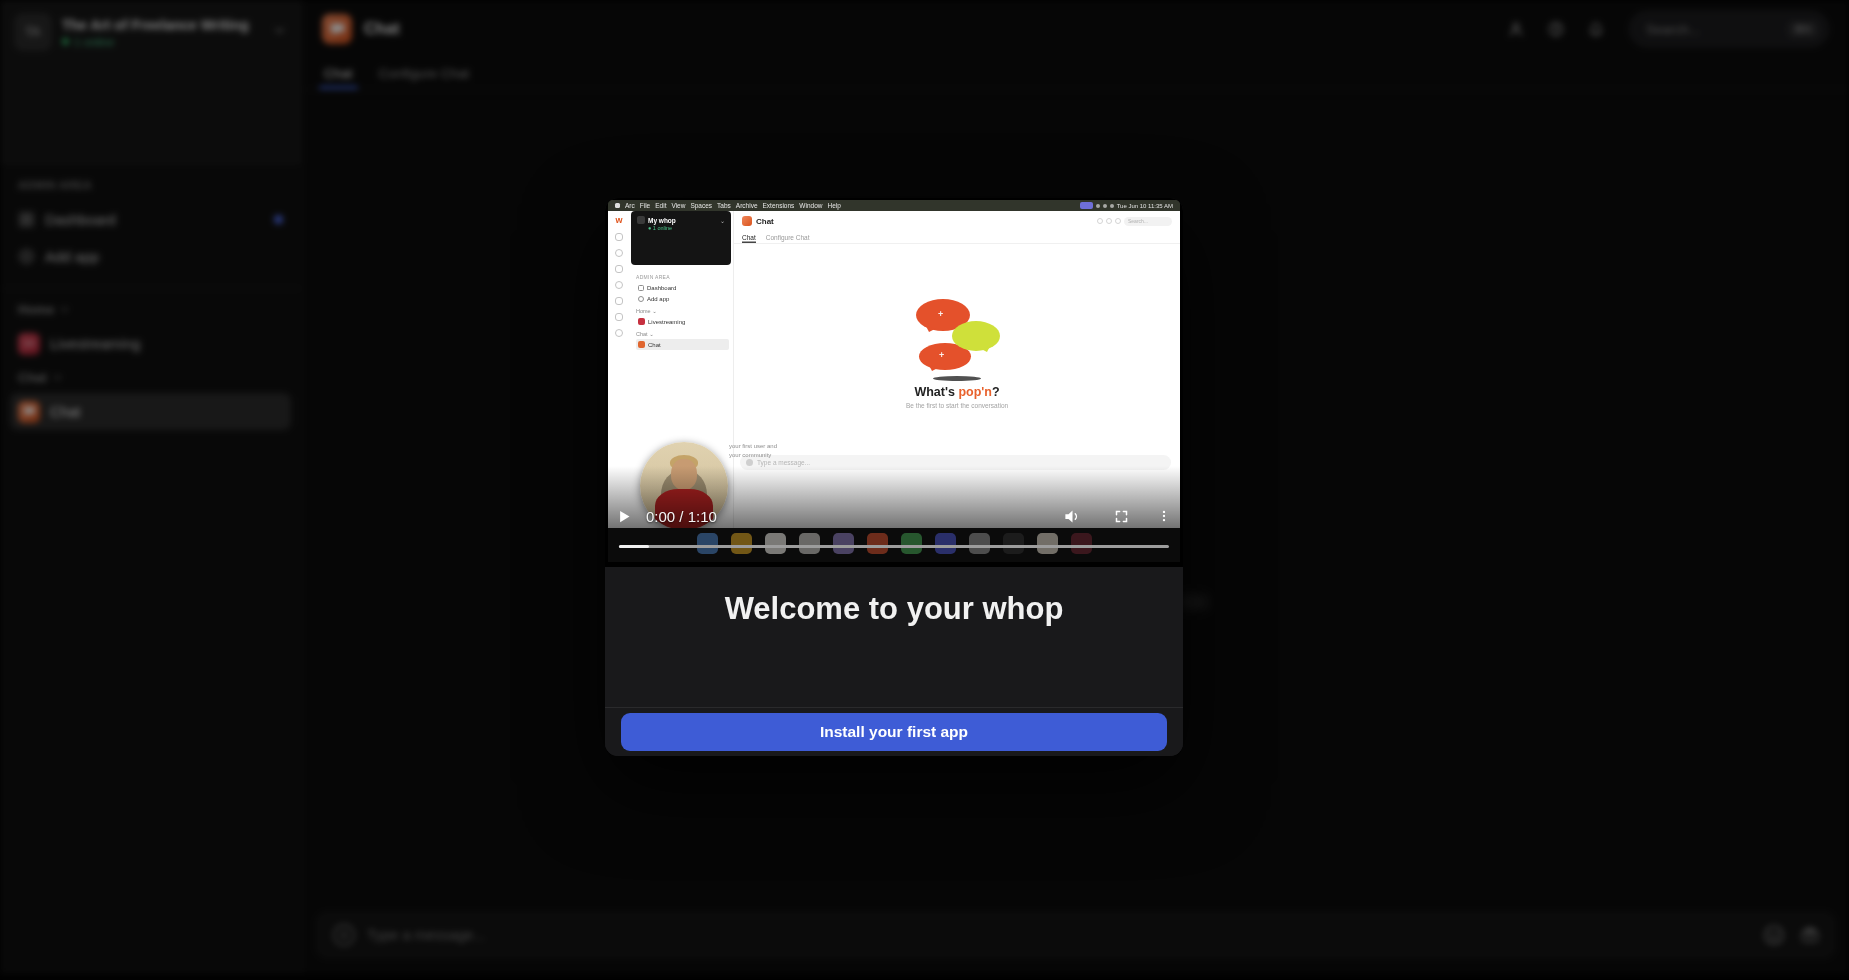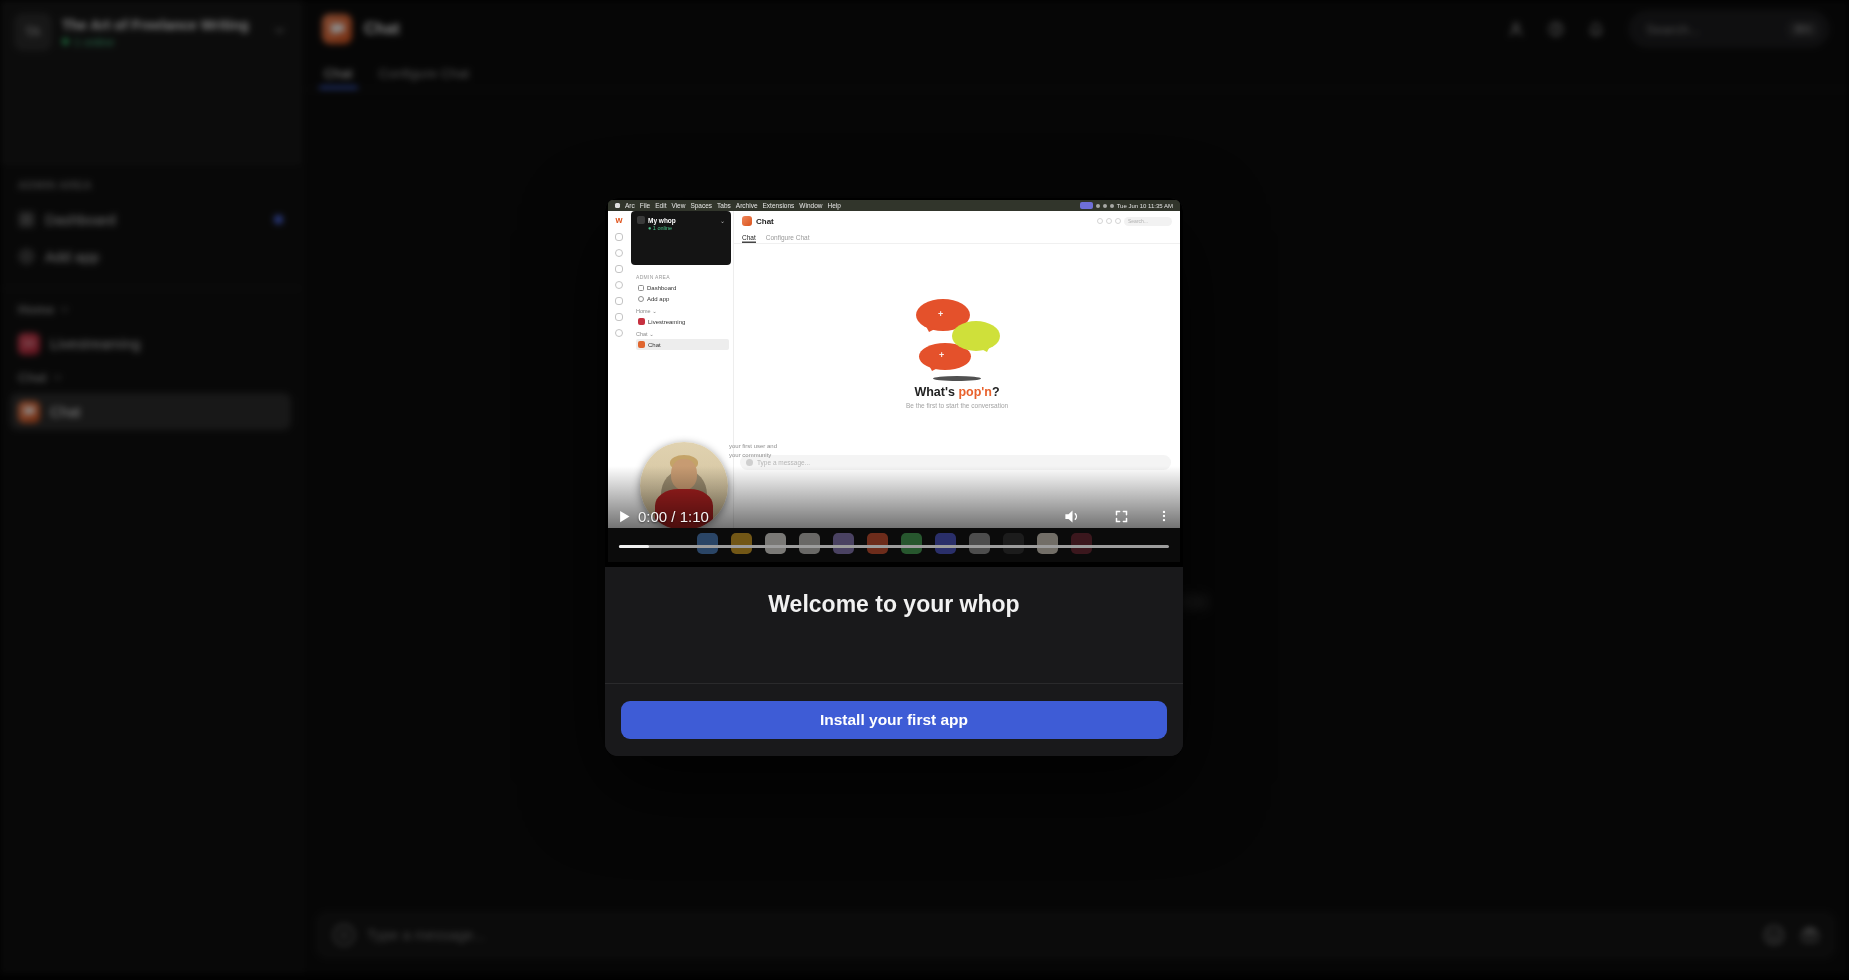--- a/index.html
+++ b/index.html
@@ -143,39 +143,39 @@
   .wc-hair { position:absolute; left:30px; top:13px; width:28px; height:15px; background:#c4a368;
     border-radius:50% 50% 40% 40%; }
   .wc-head { position:absolute; left:31px; top:17px; width:26px; height:31px; background:#c79b72; border-radius:46%; }
   .wc-body { position:absolute; left:15px; top:47px; width:58px; height:42px; background:#a8201f;
     border-radius:40% 40% 0 0; }
 
   .vid-fade { position:absolute; left:3px; right:3px; top:268px; height:62px; z-index:5;
     background:linear-gradient(180deg,rgba(0,0,0,0),rgba(0,0,0,.55)); }
   .controls { position:absolute; left:12px; right:12px; top:303px; height:30px; display:flex;
     align-items:center; color:#fff; z-index:6; }
-  .ct-time { margin-left:6px; font-size:15px; color:#f5f5f5; text-shadow:0 1px 2px rgba(0,0,0,.55); }
+  .ct-time { margin-left:14px; font-size:15px; color:#f5f5f5; text-shadow:0 1px 2px rgba(0,0,0,.55); }
   .ct-spacer { flex:1; }
   .ct-btn { display:grid; place-items:center; color:#fff; }
   .ct-fs { margin-left:32px; } .ct-kebab { margin-left:28px; }
 
   .dockstrip { position:absolute; left:3px; right:3px; top:330px; height:34px; background:#0b0b0b;
     z-index:4; display:flex; justify-content:center; padding-top:5px; }
   .dock { display:flex; gap:13px; opacity:.5; }
   .dock-icon { width:21px; height:21px; border-radius:5px; display:block; }
   .scrubber { position:absolute; left:14px; right:14px; top:347px; height:3px; background:#9d9d9d;
     border-radius:2px; z-index:7; }
   .scrub-played { width:5.5%; height:100%; background:#f0f0f0; border-radius:2px; }
 
   .modal-body { position:absolute; left:0; right:0; top:369px; bottom:0; background:#19191b;
     display:flex; flex-direction:column; }
   .modal-text { flex:1; text-align:center; padding:24px 40px 0; }
-  .modal-text h2 { font-size:23px; font-weight:700; color:#f1f1f1; margin-bottom:7px; }
+  .modal-text h2 { font-size:31px; font-weight:700; color:#f1f1f1; margin-bottom:7px; }
   .modal-text p { max-width:480px; margin:0 auto; font-size:16.5px; line-height:1.45; color:#b3b3b3; }
-  .modal-footer { border-top:1px solid #2a2a2c; padding:17px 16px; }
+  .modal-footer { border-top:1px solid #2a2a2c; padding:5px 16px; }
   .cta { width:100%; height:38px; border:none; border-radius:9px; background:#3e5cd6; color:#fff;
     font-size:15.5px; font-weight:600; font-family:inherit; cursor:pointer; }
 </style>
 </head>
 <body>
 
 <div class="bg-wrap">
 
   <aside class="sidebar">
     <div class="sidebar-top">

